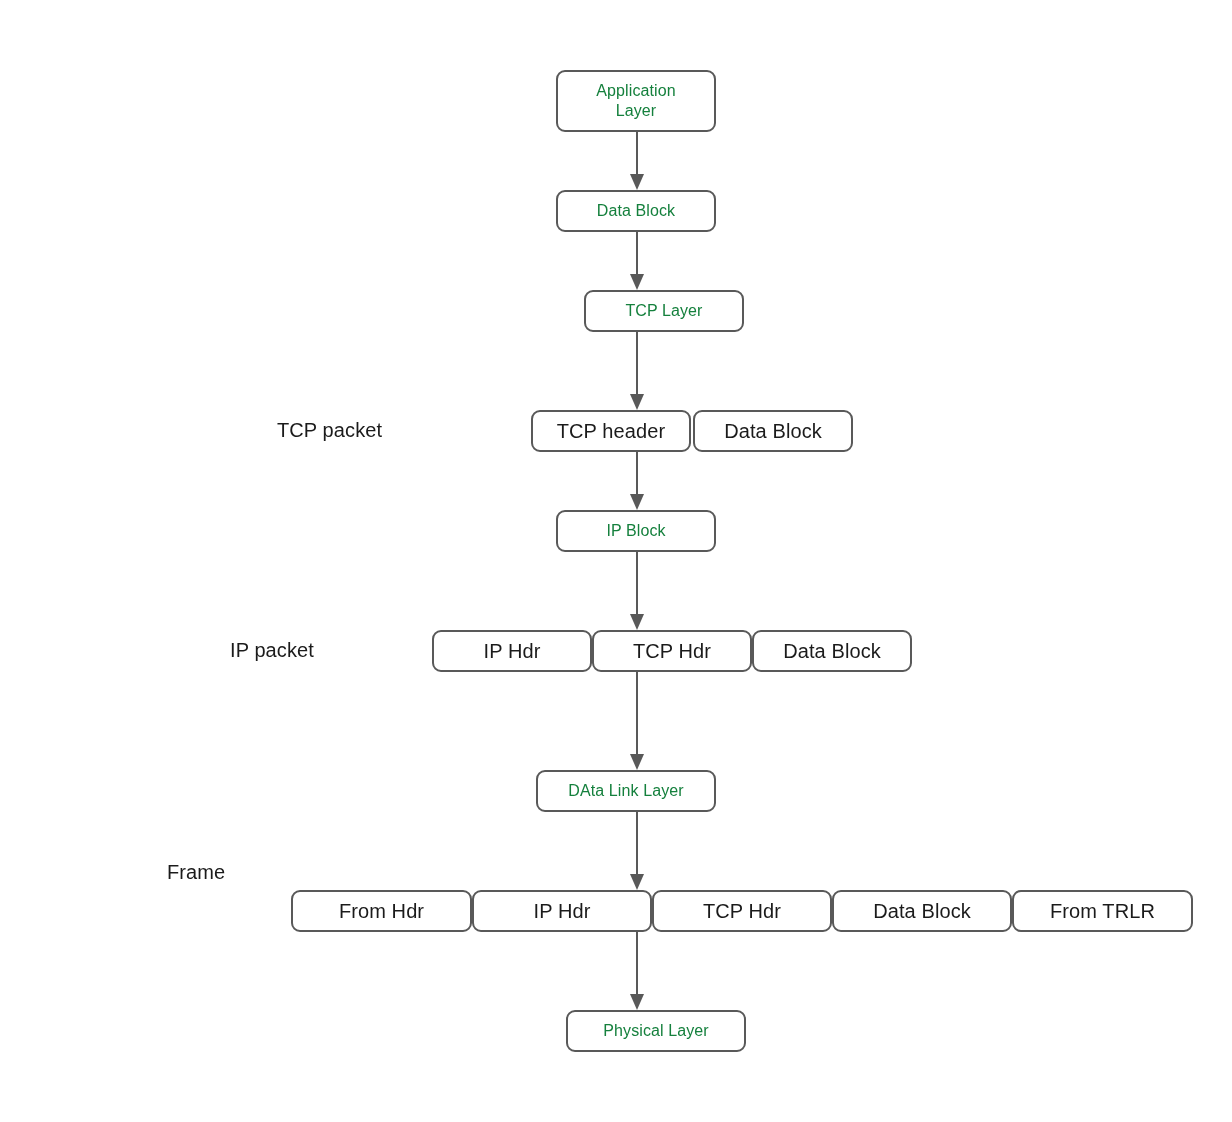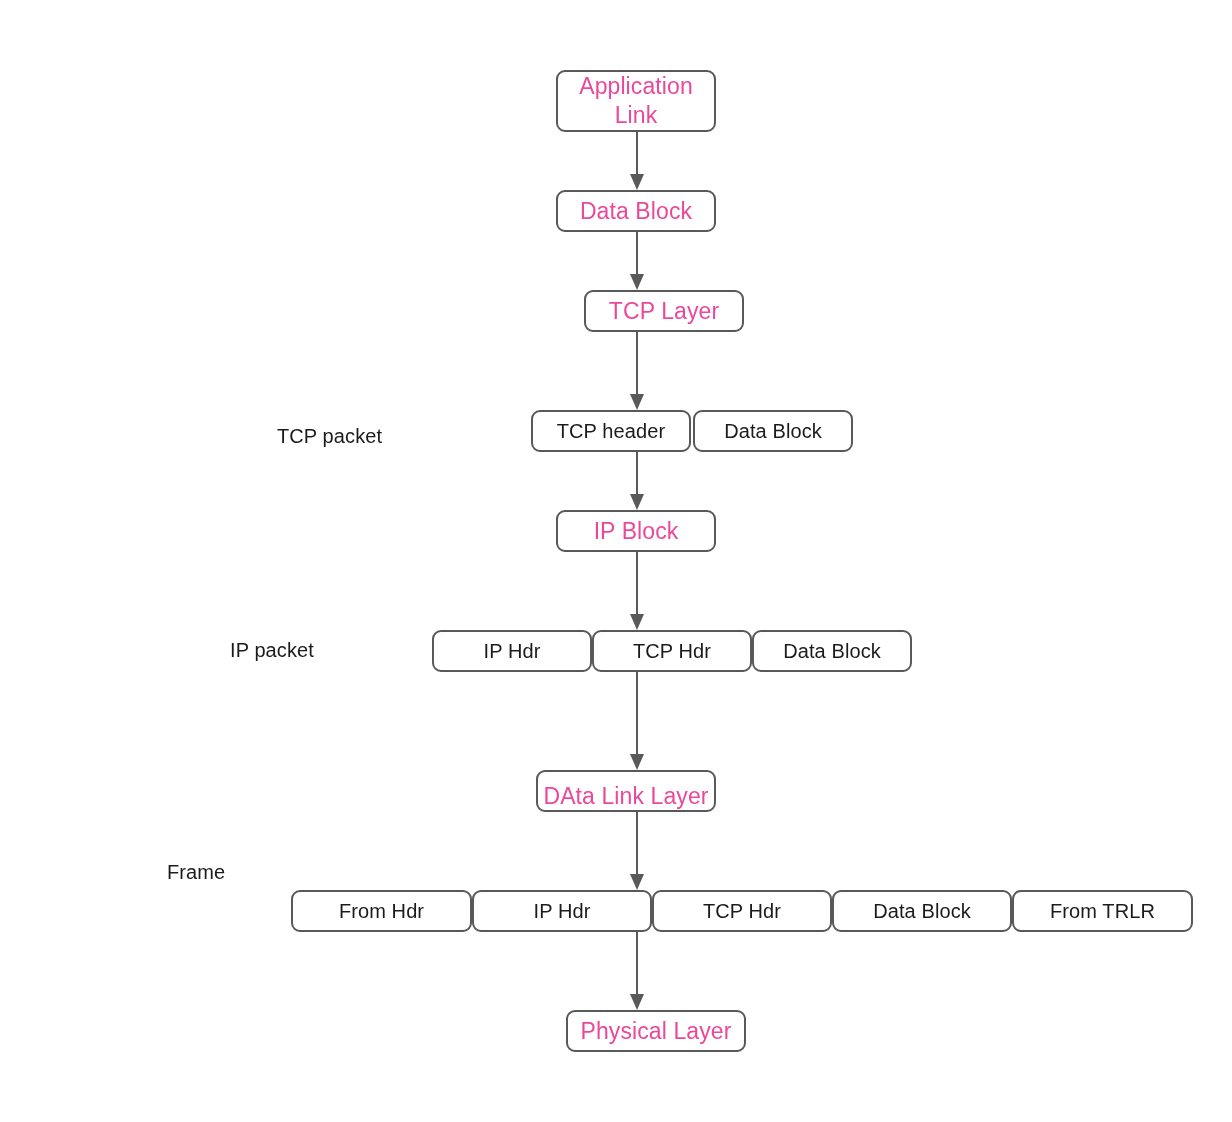--- a/index.html
+++ b/index.html
@@ -24,23 +24,23 @@
   .node {
     position: absolute;
     box-sizing: border-box;
     background: #ffffff;
     border: 2px solid #595959;
     border-radius: 9px;
     display: flex;
     align-items: center;
     justify-content: center;
     text-align: center;
-    font-size: 23px;
+    font-size: 16px;
     line-height: 1.22;
-    color: #ec4899;
+    color: #15803d;
     letter-spacing: 0.1px;
     z-index: 2;
   }
   .node.two-line {
     line-height: 1.28;
   }
 
   
   .cell {
     position: absolute;
@@ -92,21 +92,21 @@
   }
 </style>
 </head>
 <body>
 
 <div id="canvas">
 
   <div class="node two-line" style="left:556px; top:70px; width:160px; height:62px;">
     <div>
       <span>Application</span><br>
-      <span>Link</span>
+      <span>Layer</span>
     </div>
   </div>
 
   <div class="arrow" style="left:636px; top:132px; width:2px; height:58px;">
     <div class="arrow-line" style="height:42px;"></div>
     <div class="arrow-head" style="top:42px;"></div>
   </div>
 
   <div class="node" style="left:556px; top:190px; width:160px; height:42px;">
     <span>Data Block</span>
@@ -119,21 +119,21 @@
 
   <div class="node" style="left:556px; top:290px; width:160px; height:42px;margin-left:28px;">
     <span>TCP Layer</span>
   </div>
 
   <div class="arrow" style="left:636px; top:332px; width:2px; height:78px;">
     <div class="arrow-line" style="height:62px;"></div>
     <div class="arrow-head" style="top:62px;"></div>
   </div>
 
-  <div class="row-label" style="left:277px; top:419px;margin-top:6px;">TCP packet</div>
+  <div class="row-label" style="left:277px; top:419px;">TCP packet</div>
 
   <div class="cell" style="left:495px; top:410px; width:160px; height:42px;">
     <span>TCP header</span>
   </div>
   <div class="cell" style="left:657px; top:410px; width:160px; height:42px;">
     <span>Data Block</span>
   </div>
 
   <div class="arrow" style="left:636px; top:452px; width:2px; height:58px;">
     <div class="arrow-line" style="height:42px;"></div>
@@ -159,21 +159,21 @@
   </div>
   <div class="cell" style="left:716px; top:630px; width:160px; height:42px;">
     <span>Data Block</span>
   </div>
 
   <div class="arrow" style="left:636px; top:672px; width:2px; height:98px;">
     <div class="arrow-line" style="height:82px;"></div>
     <div class="arrow-head" style="top:82px;"></div>
   </div>
 
-  <div class="node" style="left:536px; top:770px; width:180px; height:42px;align-items:flex-end;">
+  <div class="node" style="left:536px; top:770px; width:180px; height:42px;">
     <span>DAta Link Layer</span>
   </div>
 
   <div class="arrow" style="left:636px; top:812px; width:2px; height:78px;">
     <div class="arrow-line" style="height:62px;"></div>
     <div class="arrow-head" style="top:62px;"></div>
   </div>
 
   <div class="row-label" style="left:167px; top:861px;">Frame</div>
 

